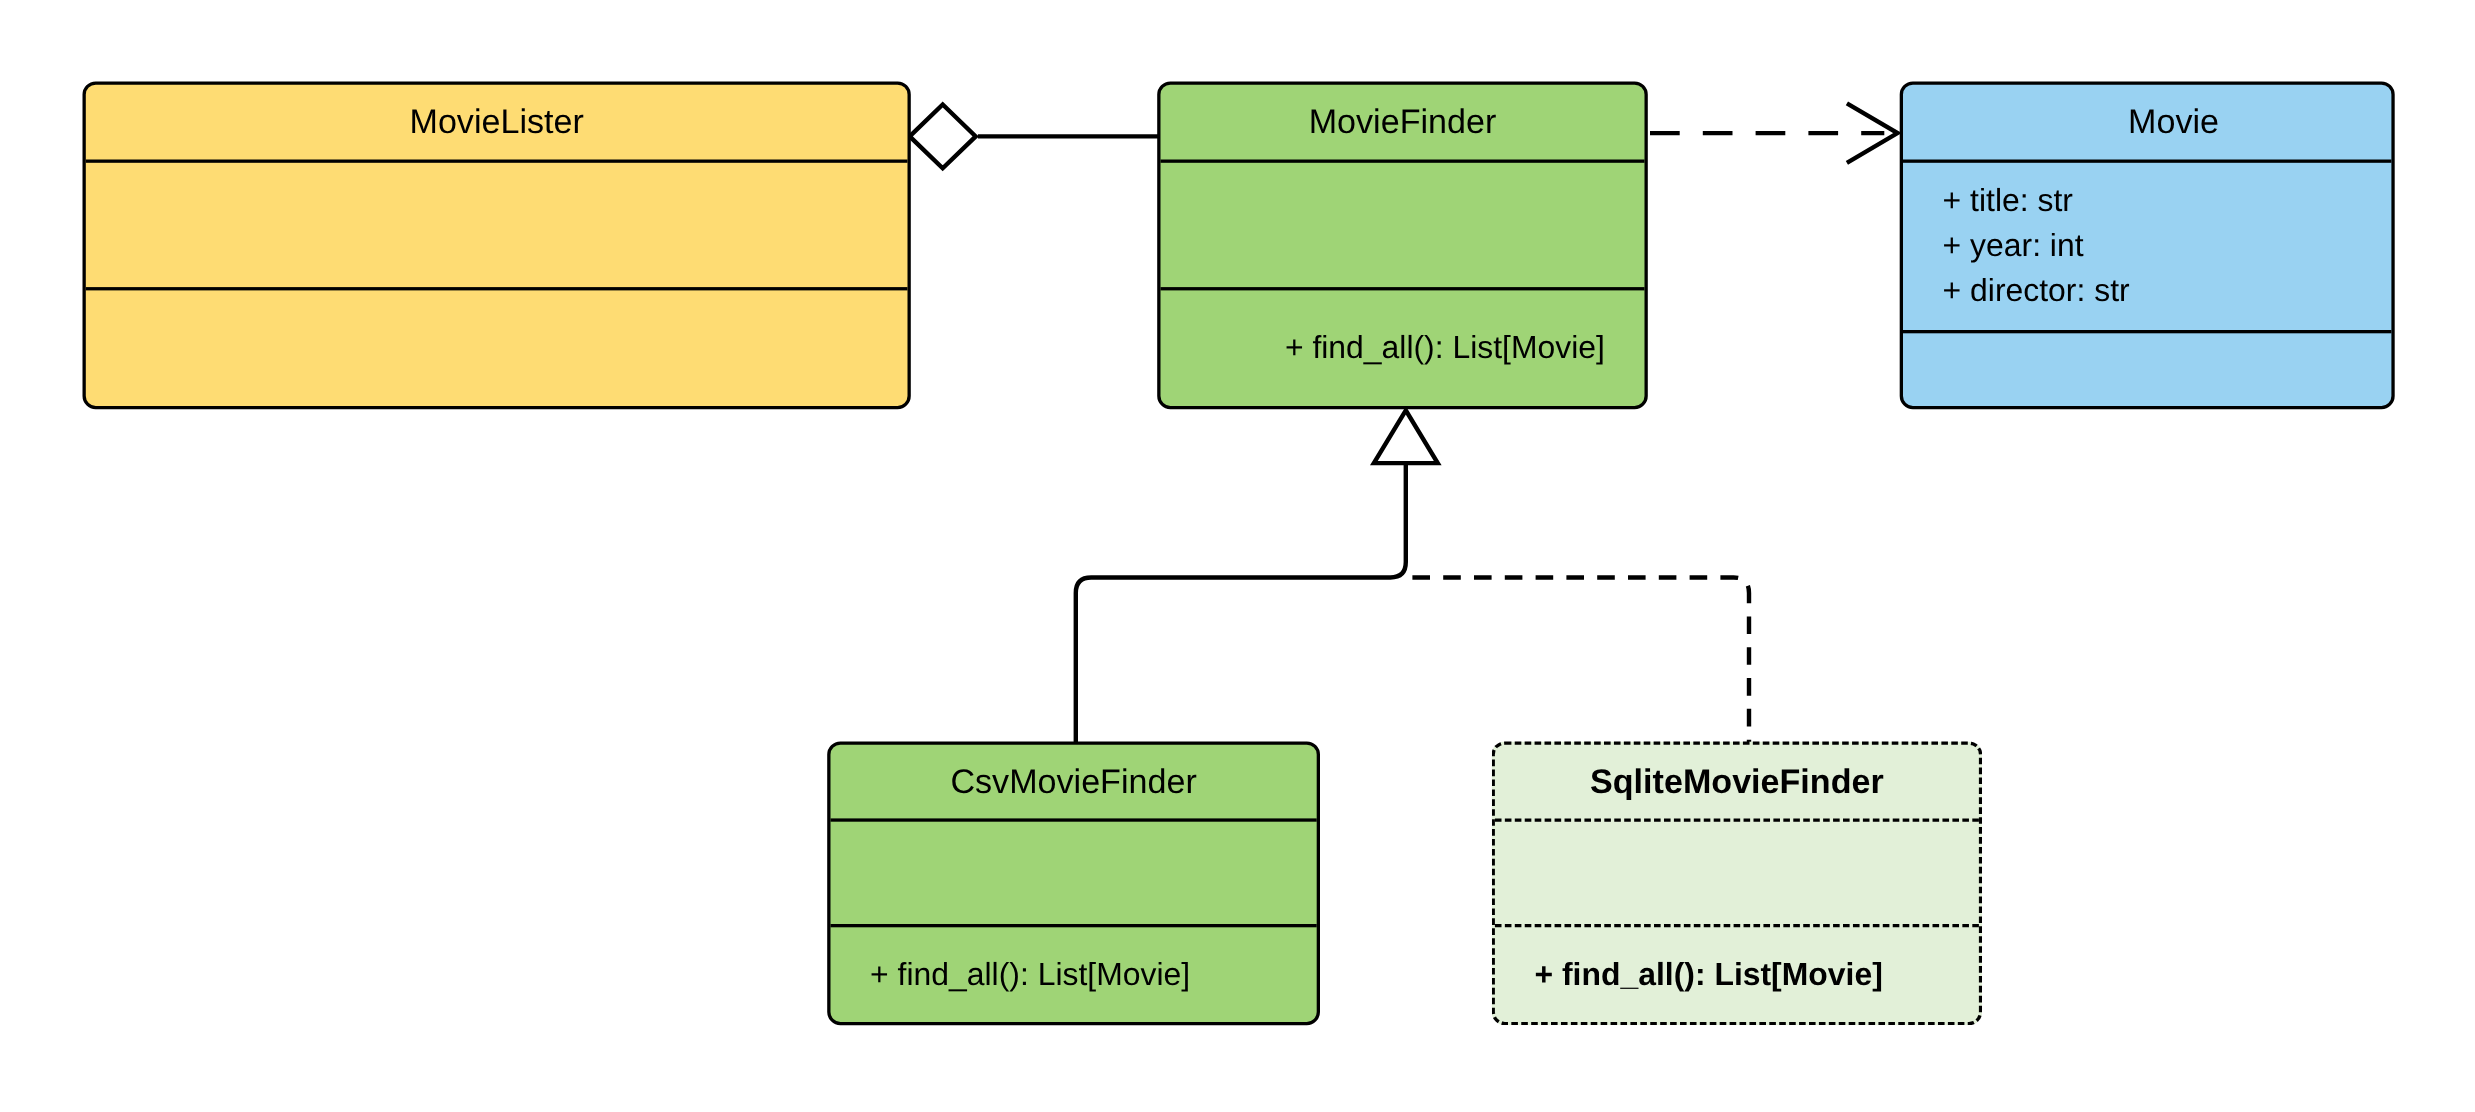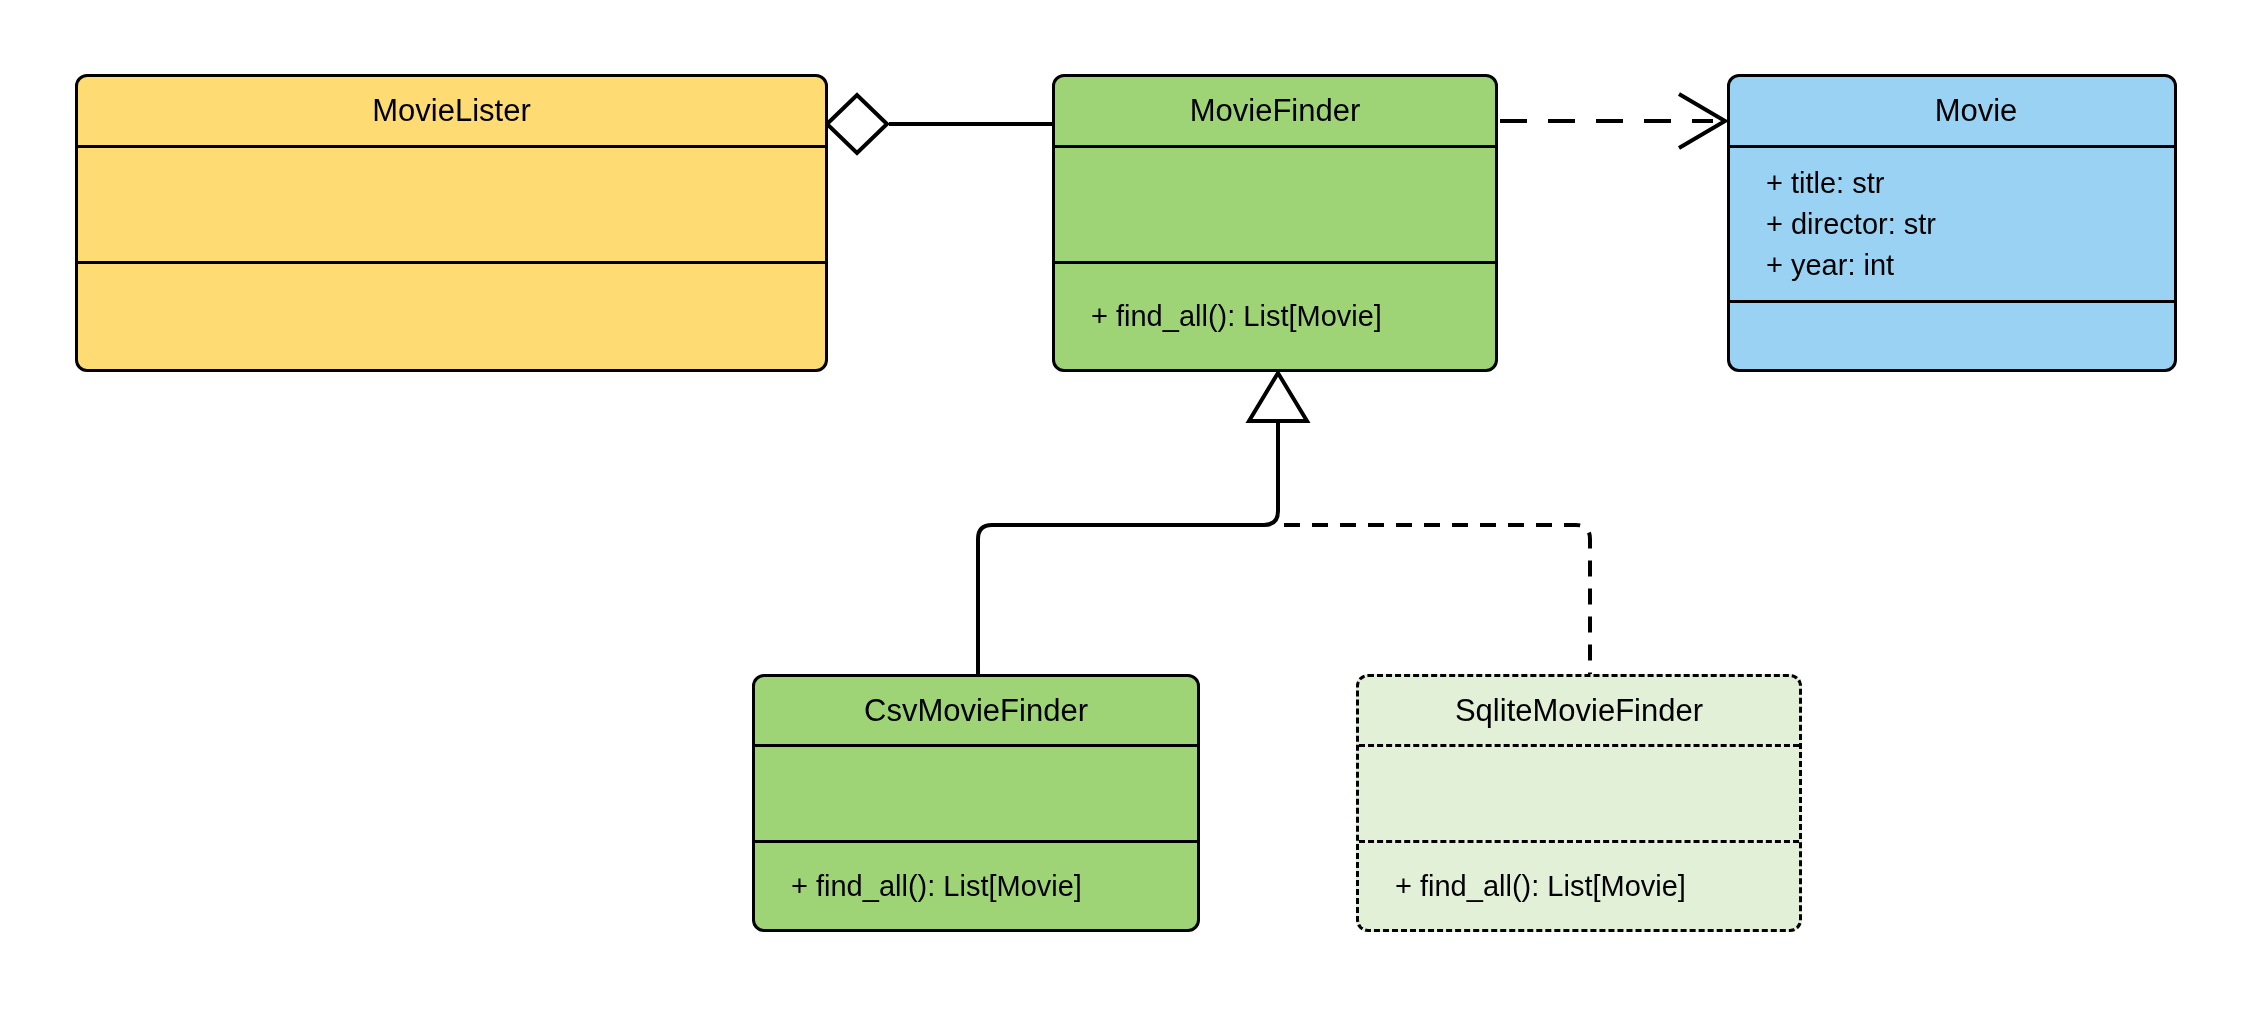--- a/index.html
+++ b/index.html
@@ -61,53 +61,53 @@
 
   <div class="uml-class" style="left: 75px; top: 74px; width: 753px; height: 298px; background-color: rgb(254, 220, 115); border-style: solid;">
     <div class="compartment header" style="height: 71px; border-bottom-style: solid;">
       <span class="class-title">MovieLister</span>
     </div>
     <div class="compartment members" style="height: 116px; border-bottom-style: solid;"></div>
     <div class="compartment last members">
     </div>
   </div>
 
-  <div class="uml-class" style="left: 1052px; top: 74px; width: 446px; height: 298px; background-color: rgb(159, 212, 118); border-style: solid;">
+  <div class="uml-class" style="left: 1052px; top: 74px; width: 446px; height: 298px; background-color: rgb(159, 212, 118); border-style: solid; text-align: right;">
     <div class="compartment header" style="height: 71px; border-bottom-style: solid;">
       <span class="class-title">MovieFinder</span>
     </div>
     <div class="compartment members" style="height: 116px; border-bottom-style: solid;"></div>
     <div class="compartment last members">
       <div class="member">+ find_all(): List[Movie]</div>
     </div>
   </div>
 
   <div class="uml-class" style="left: 1727px; top: 74px; width: 450px; height: 298px; background-color: rgb(153, 210, 242); border-style: solid;">
     <div class="compartment header" style="height: 71px; border-bottom-style: solid; padding-left: 48px;">
       <span class="class-title">Movie</span>
     </div>
     <div class="compartment members" style="height: 155px; border-bottom-style: solid;">
       <div class="member">+ title: str</div>
+      <div class="member">+ year: int</div>
       <div class="member">+ director: str</div>
-      <div class="member">+ year: int</div>
     </div>
     <div class="compartment last members"></div>
   </div>
 
   <div class="uml-class" style="left: 752px; top: 674px; width: 448px; height: 258px; background-color: rgb(159, 212, 118); border-style: solid; border-radius: 12px;">
     <div class="compartment header" style="height: 70px; border-bottom-style: solid;">
       <span class="class-title">CsvMovieFinder</span>
     </div>
     <div class="compartment members" style="height: 96px; border-bottom-style: solid;"></div>
     <div class="compartment last members">
       <div class="member">+ find_all(): List[Movie]</div>
     </div>
   </div>
 
-  <div class="uml-class" style="left: 1356px; top: 674px; width: 446px; height: 258px; background-color: rgb(226, 240, 216); border-style: dashed;">
+  <div class="uml-class" style="left: 1356px; top: 674px; width: 446px; height: 258px; background-color: rgb(226, 240, 216); border-style: dashed; font-weight: bold;">
     <div class="compartment header" style="height: 70px; border-bottom-style: dashed;">
       <span class="class-title">SqliteMovieFinder</span>
     </div>
     <div class="compartment members" style="height: 96px; border-bottom-style: dashed;"></div>
     <div class="compartment last members">
       <div class="member">+ find_all(): List[Movie]</div>
     </div>
   </div>
 
 </div>

